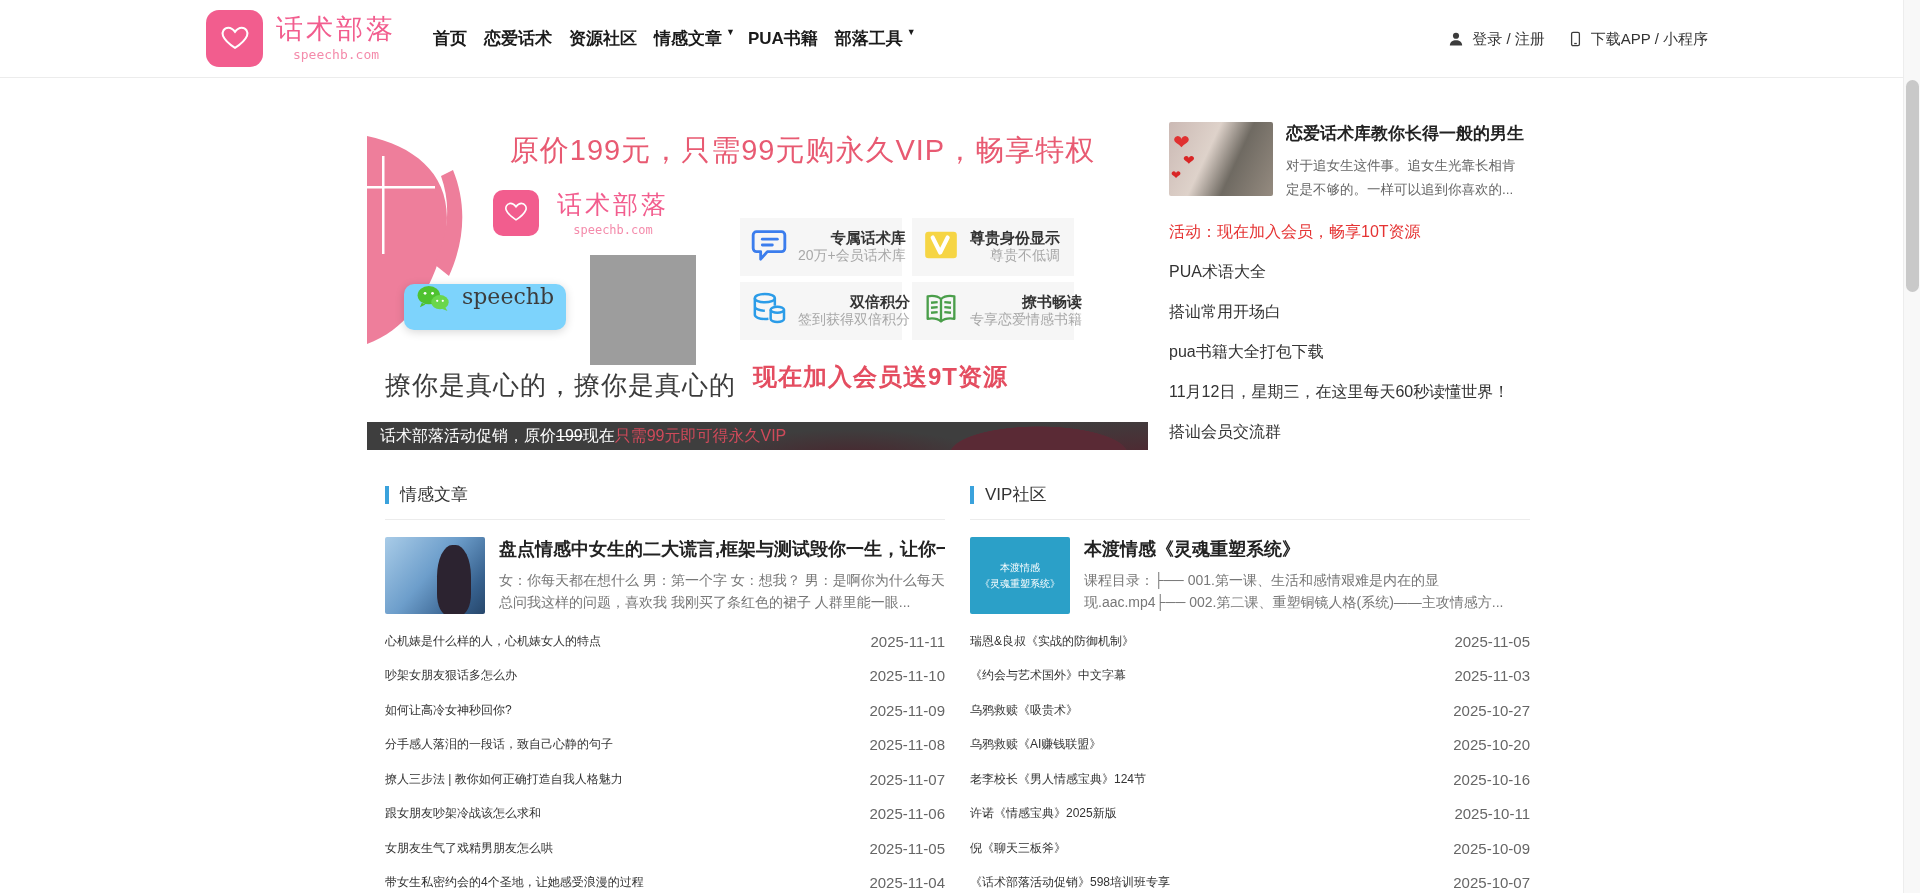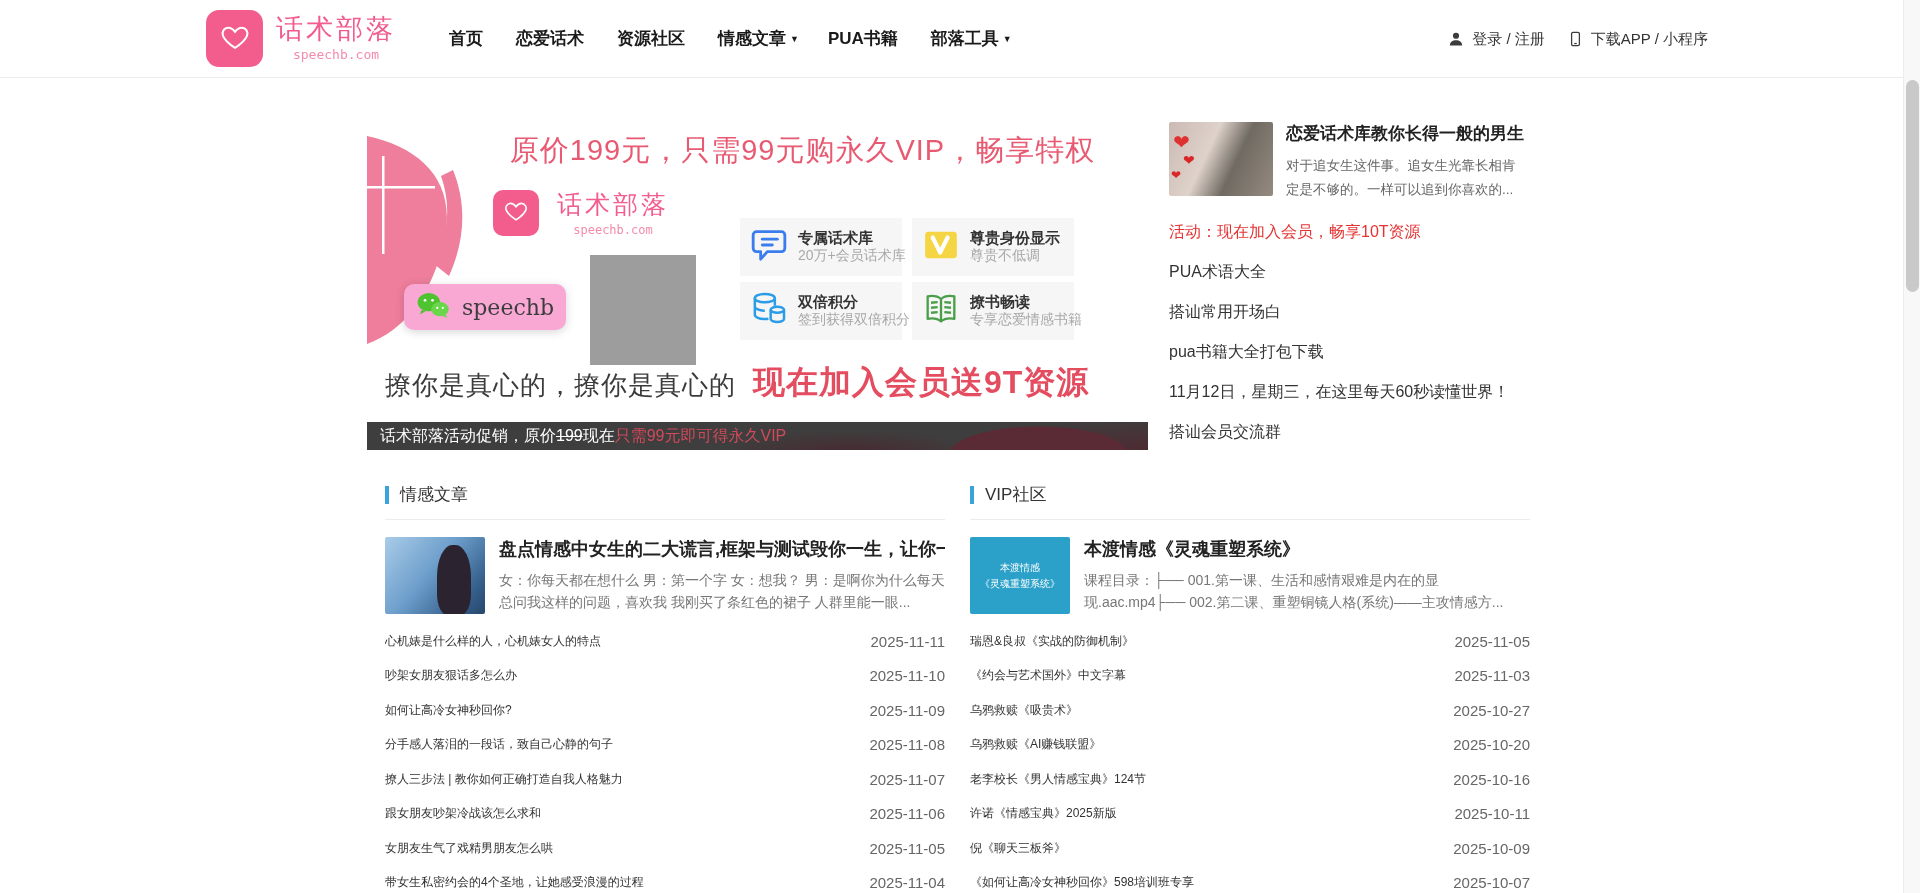--- a/index.html
+++ b/index.html
@@ -19,21 +19,21 @@
   }
   .logo { margin-left:206px; display:flex; align-items:center; cursor:pointer; }
   .logo-square {
     width:57px; height:57px; background:#f25d8e; border-radius:13px;
     display:flex; align-items:center; justify-content:center; flex:none;
   }
   .logo-text { margin-left:13px; text-align:center; }
   .logo-title { color:#f25d8e; font-size:27px; letter-spacing:3px; line-height:1.1; }
   .logo-domain { color:#f48bab; font-size:13px; font-family:"DejaVu Sans Mono",monospace; margin-top:2px; }
   nav { margin-left:36px; display:flex; gap:11px; align-items:center; }
-  .nav-item { font-size:17px; font-weight:bold; color:#1a1a1a; padding:6px 1px; cursor:pointer; display:flex; align-items:center; white-space:nowrap;margin-left:16px; }
+  .nav-item { font-size:17px; font-weight:bold; color:#1a1a1a; padding:6px 1px; cursor:pointer; display:flex; white-space:nowrap; }
   .caret { font-size:9px; margin-left:4px; color:#1a1a1a; }
   .top-right { position:absolute; right:212px; top:0; height:78px; display:flex; align-items:center; gap:22px;justify-content:center; }
   .top-link { display:flex; align-items:center; gap:7px; font-size:15px; color:#333; cursor:pointer; white-space:nowrap; }
   .top-link svg { display:block; }
 
   
   .content { position:absolute; left:367px; top:118px; width:1163px; }
   .hero-row { display:flex; }
 
   
@@ -43,35 +43,35 @@
     position:absolute; top:13px; left:0; width:100%; text-align:center; padding-left:90px;
     font-size:29px; color:#e85a72; letter-spacing:1px; white-space:nowrap;
   }
   .blogo { position:absolute; left:126px; top:70px; display:flex; align-items:center; }
   .blogo-square { width:46px; height:46px; background:#f25d8e; border-radius:10px; display:flex; align-items:center; justify-content:center; flex:none; }
   .blogo-text { margin-left:18px; text-align:center; }
   .blogo-title { color:#f25d8e; font-size:25px; letter-spacing:3px; }
   .blogo-domain { color:#f48bab; font-size:12px; font-family:"DejaVu Sans Mono",monospace; margin-top:2px; }
   .wechat {
     position:absolute; left:37px; top:166px; width:162px; height:46px;
-    background:#f9a8d4; border-radius:10px; box-shadow:0 2px 10px rgba(0,0,0,.16);
-    display:flex; align-items:center; justify-content:center; gap:12px;
+    background:#7dd3fc; border-radius:10px; box-shadow:0 2px 10px rgba(0,0,0,.16);
+    display:flex; align-items:flex-start; justify-content:center; gap:12px;
   }
   .wechat-name { font-family:"DejaVu Serif","Liberation Serif",serif; font-size:22px; color:#3c3c3c; }
   .qr { position:absolute; left:223px; top:137px; width:106px; height:110px; background:#9d9d9d; }
   .features {
     position:absolute; left:373px; top:100px;
-    display:grid; grid-template-columns:162px 162px; grid-auto-rows:58px; gap:6px 10px;
+    display:grid; grid-template-columns:162px 162px; grid-auto-rows:58px; gap:6px 10px;text-align:right;
   }
   .feat { background:#f6f6f6; display:flex; align-items:center; padding-left:9px; gap:9px; }
   .feat svg { width:40px; height:40px; flex:none; }
   .feat-title { font-size:15px; font-weight:bold; color:#333; line-height:1.2; }
   .feat-sub { font-size:14px; color:#a8a8a8; white-space:nowrap; }
   .slogan { position:absolute; left:18px; top:250px; font-size:26px; color:#3b3b3b; letter-spacing:1px; white-space:nowrap; }
-  .cta { position:absolute; left:386px; top:243px; font-size:32px; font-weight:bold; color:#e44d60; letter-spacing:1px; white-space:nowrap;text-align:right; }
+  .cta { position:absolute; left:386px; top:243px; font-size:24px; font-weight:bold; color:#e44d60; letter-spacing:1px; white-space:nowrap;text-align:right; }
   .strip {
     position:absolute; left:0; bottom:0; width:100%; height:28px;
     display:flex; align-items:center; padding-left:13px; font-size:16px; color:#fff;
     background-image:
       radial-gradient(160px 50px at 86% 115%, #5a2a35 0%, #5a2a35 55%, rgba(90,42,53,0) 56%),
       radial-gradient(260px 60px at 101% 130%, #512630 0%, rgba(81,38,48,0) 72%),
       radial-gradient(200px 46px at 62% 140%, #4a232c 0%, rgba(74,35,44,0) 70%);
     background-color:#3e3e3e;
     white-space:pre;
   }
@@ -406,21 +406,21 @@
           </div>
         <div class="row">
             <span class="row-title">许诺《情感宝典》2025新版</span>
             <span class="row-date">2025-10-11</span>
           </div>
         <div class="row">
             <span class="row-title">倪《聊天三板斧》</span>
             <span class="row-date">2025-10-09</span>
           </div>
         <div class="row">
-            <span class="row-title">《如何让高冷女神秒回你》598培训班专享</span>
+            <span class="row-title">《话术部落活动促销》598培训班专享</span>
             <span class="row-date">2025-10-07</span>
           </div>
       </div>
     </section>
   </div>
 </div>
 
 <div class="scrollbar">
   <div class="scroll-thumb"></div>
 </div>

